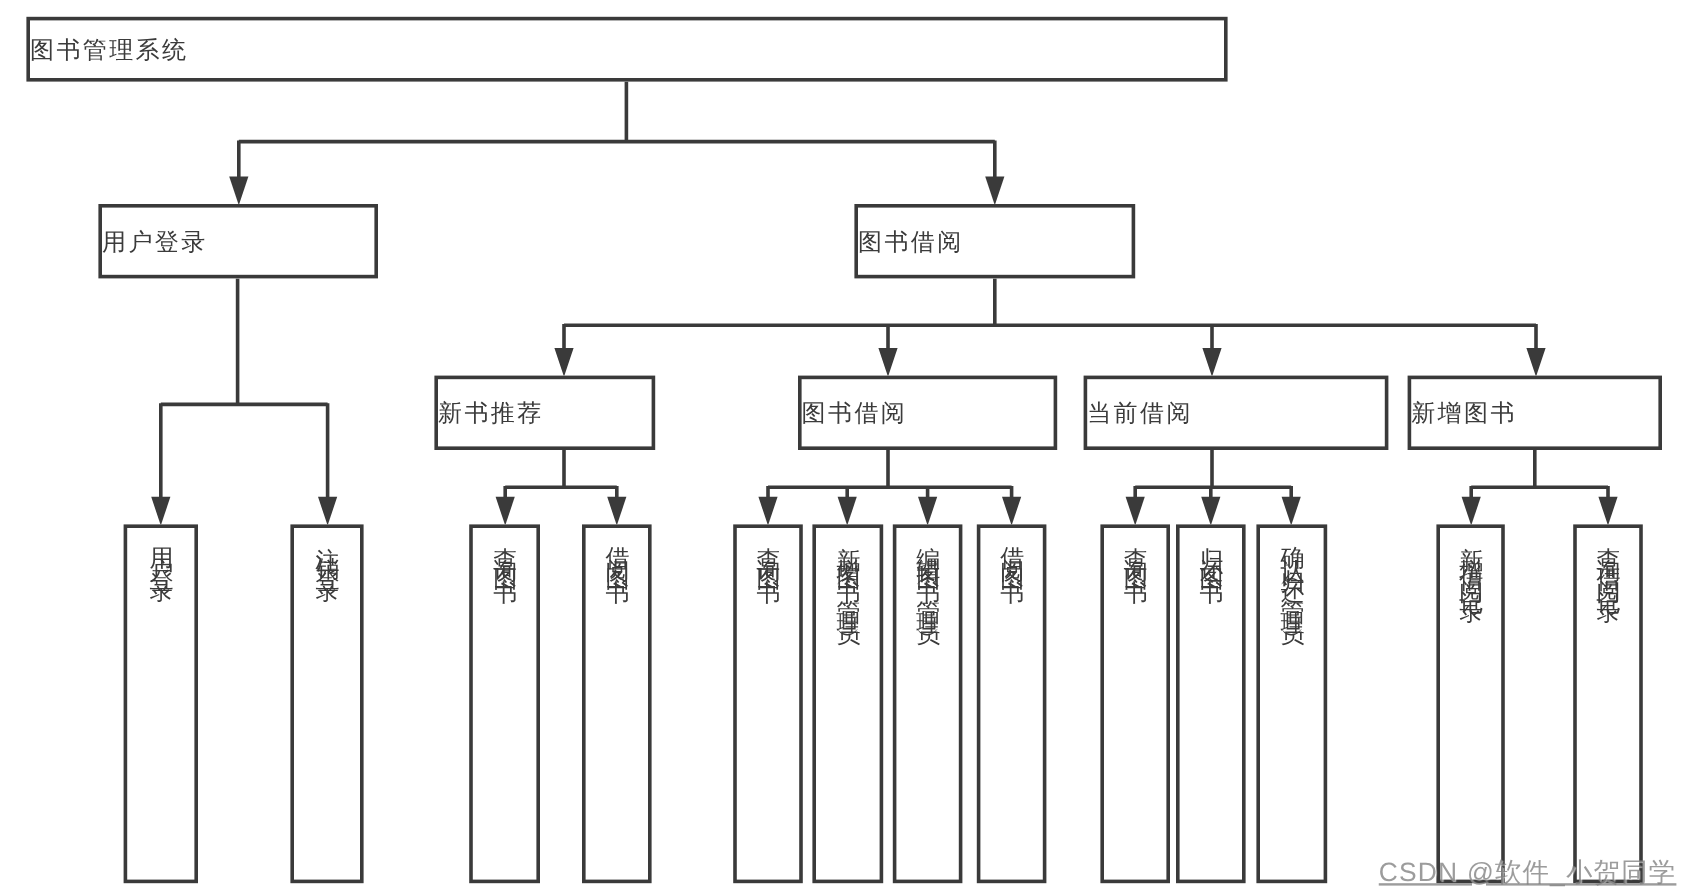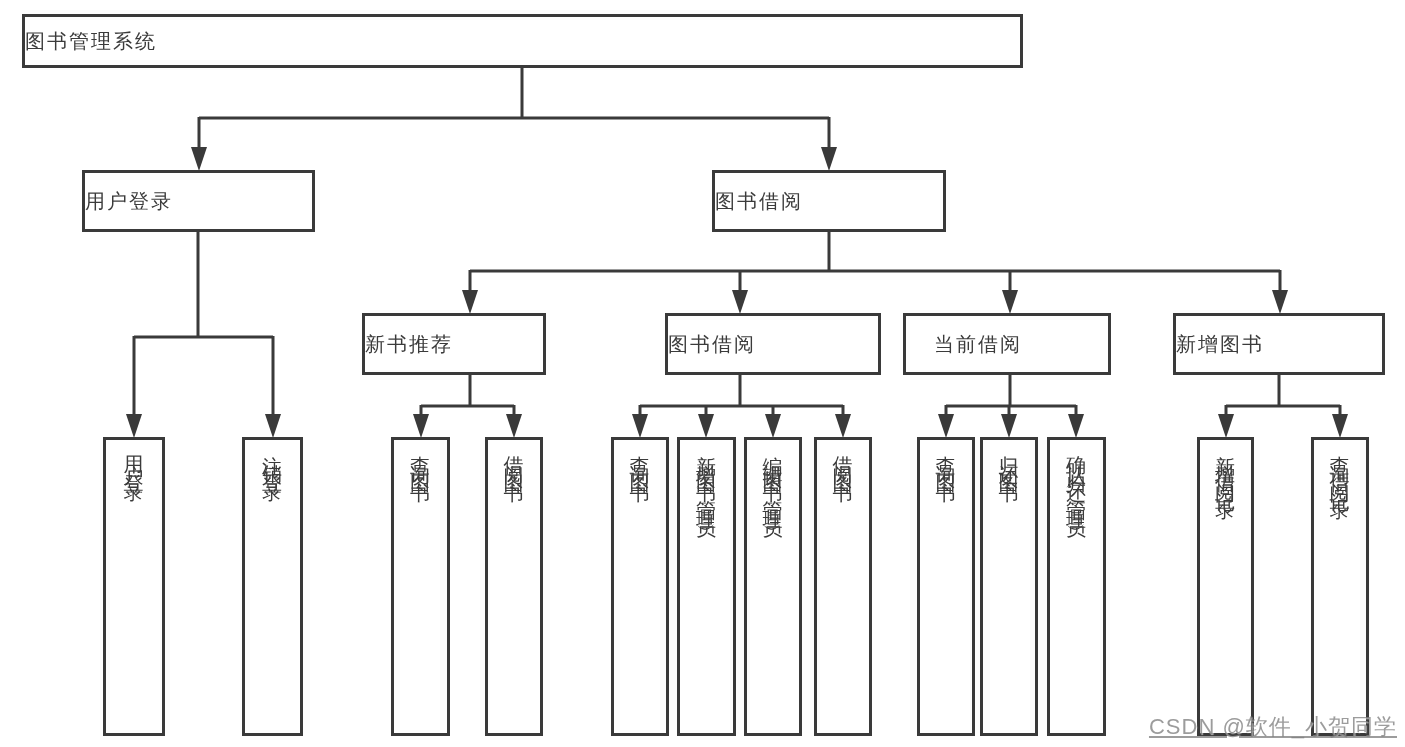--- a/index.html
+++ b/index.html
@@ -119,21 +119,21 @@
   <div class="box h" style="left:712px; top:170px; width:234px; height:62px;">
     <span>图书借阅</span>
   </div>
 
   <div class="box h" style="left:362px; top:313px; width:184px; height:62px;">
     <span>新书推荐</span>
   </div>
   <div class="box h" style="left:632px; top:313px; width:216px; height:62px;margin-left:33px;">
     <span>图书借阅</span>
   </div>
-  <div class="box h" style="left:903px; top:313px; width:208px; height:62px;padding-left:28px;">
+  <div class="box h" style="left:903px; top:313px; width:254px; height:62px;">
     <span>当前借阅</span>
   </div>
   <div class="box h" style="left:1173px; top:313px; width:212px; height:62px;">
     <span>新增图书</span>
   </div>
 
   <div class="box v" style="left:103px; top:437px; width:62px; height:299px;">
     <span>用户登录</span>
   </div>
   <div class="box v" style="left:242px; top:437px; width:61px; height:299px;">

